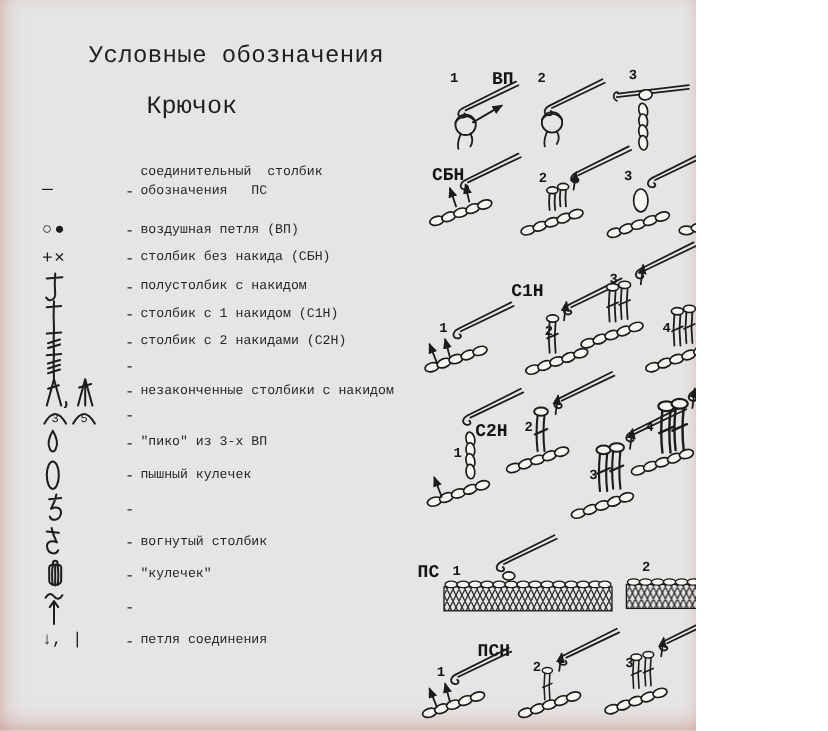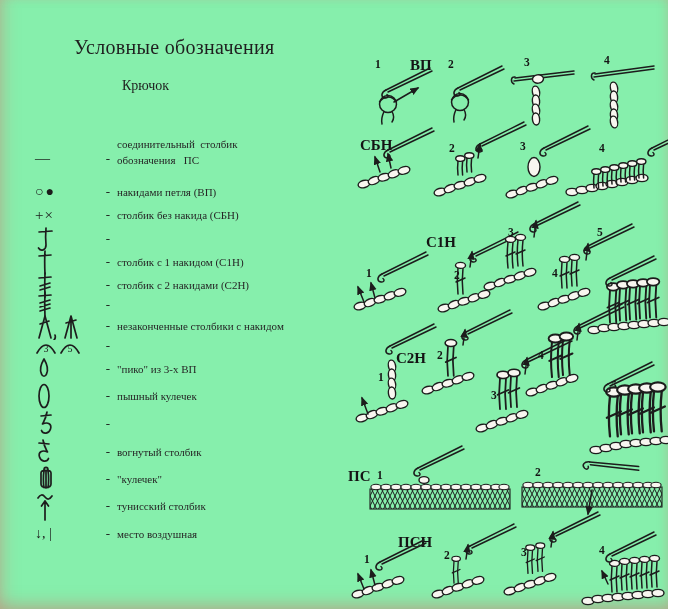--- a/index.html
+++ b/index.html
@@ -1,27 +1,27 @@
 <!DOCTYPE html>
 <html><head>
 <meta charset="utf-8">
 <style>
   html,body{margin:0;padding:0;background:#fff;}
   .page{
-    position:relative;width:668px;height:609px;overflow:hidden;
-    background:#86efac;
-    font-family:Liberation Serif, serif;color:#222;
+    position:relative;width:580px;height:609px;overflow:hidden;
+    background:#e5e5e5;
+    font-family:Liberation Mono, monospace;color:#222;
     box-shadow:
       inset 0 -14px 16px -9px rgba(198,134,120,.55),
       inset 14px 0 16px -11px rgba(205,145,130,.50),
       inset -8px 0 12px -9px rgba(205,145,130,.35),
       inset 0 6px 10px -8px rgba(210,160,145,.25);
   }
   .title{position:absolute;left:74px;top:36px;font-size:20px;color:#1f1f1f;letter-spacing:.3px;}
-  .subtitle{position:absolute;left:122px;top:78px;font-size:14px;color:#1f1f1f;}
+  .subtitle{position:absolute;left:122px;top:78px;font-size:21px;color:#1f1f1f;}
   .legend{position:absolute;left:35px;top:134px;width:318px;}
   .lrow{position:absolute;left:0;display:flex;align-items:center;height:26px;}
   .lrow1{position:absolute;left:0;top:2px;display:flex;align-items:flex-end;}
   .sym{width:64px;display:flex;align-items:center;gap:3px;color:#1b1b1b;flex:none;}
   .dash{width:18px;text-align:center;font-size:13px;color:#1b1b1b;flex:none;}
   .lbl{font-size:11px;color:#262626;white-space:pre;line-height:16px;}
   .glyph{font-size:15px;}
   .sym svg{stroke:#1d1d1d;stroke-width:1.7;fill:none;stroke-linecap:round;stroke-linejoin:round;}
   .sym svg text{fill:#1d1d1d;stroke:none;font-size:10px;font-weight:400;text-anchor:middle;}
   .lrow1 .sym,.lrow1 .dash{padding-bottom:1px;}
@@ -47,36 +47,37 @@
 
     <div class="lrow1">
       <span class="sym glyph">—</span>
       <span class="dash">-</span>
       <span class="lbl"><span>соединительный  столбик</span><br><span>обозначения   ПС</span></span>
     </div>
 
     <div class="lrow" style="top:45px">
       <span class="sym glyph" style="font-size:14px;letter-spacing:2px">○●</span>
       <span class="dash">-</span>
-      <span class="lbl">накидами петля (ВП)</span>
+      <span class="lbl">воздушная петля (ВП)</span>
     </div>
 
     <div class="lrow" style="top:68px">
       <span class="sym glyph" style="font-size:15px;letter-spacing:1px">+×</span>
       <span class="dash">-</span>
       <span class="lbl">столбик без накида (СБН)</span>
     </div>
 
     <div class="lrow" style="top:92px">
       <span class="sym">
         <svg width="20" height="27" viewBox="0 0 20 27">
             <path d="M4,6 L17,5 M11,2 C10.5,8 10.5,14 11,19 C11,24 6,26 3.5,22"></path>
           </svg>
       </span>
       <span class="dash">-</span>
+      <span class="lbl">полустолбик с накидом</span>
     </div>
 
     <div class="lrow" style="top:115px">
       <span class="sym">
         <svg width="20" height="27" viewBox="0 0 20 27">
             <path d="M4,7 L16,6 M10,2 C9.6,9 9.6,17 10,25"></path>
           </svg>
       </span>
       <span class="dash">-</span>
       <span class="lbl">столбик с 1 накидом (С1Н)</span>
@@ -175,27 +176,26 @@
       <span class="lbl">"кулечек"</span>
     </div>
 
     <div class="lrow" style="top:359px">
       <span class="sym">
         <svg width="20" height="31" viewBox="0 0 20 31">
             <path d="M3,7 Q6.5,1.5 10,6 Q13.5,10.5 17,5 M10,11 L10,29 M10,10 L6.5,15 M10,10 L13.5,15"></path>
           </svg>
       </span>
       <span class="dash">-</span>
-      <span class="lbl">тунисский столбик</span>
     </div>
 
     <div class="lrow" style="top:387px">
       <span class="sym glyph" style="font-size:14px">↓, |</span>
       <span class="dash">-</span>
-      <span class="lbl">место воздушная</span>
+      <span class="lbl">петля соединения</span>
     </div>
 
   </div>
 
   <svg class="diagrams" width="342" height="566" viewBox="0 0 342 566">
     <defs>
       <marker id="ah" markerWidth="7" markerHeight="7" refX="5" refY="2.5" orient="auto">
           <path d="M0,0 L6,2.5 L0,5 Z"></path>
         </marker>
       <ellipse id="cl" rx="6" ry="3.6"></ellipse>

